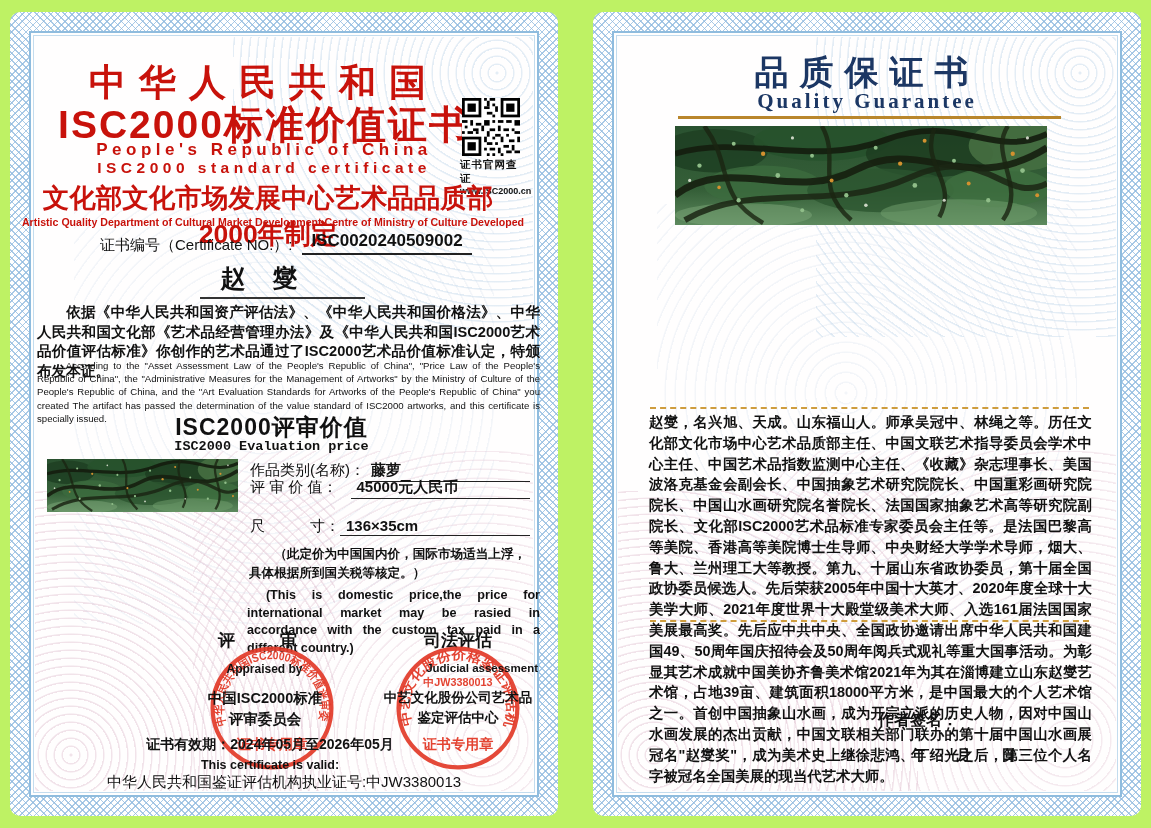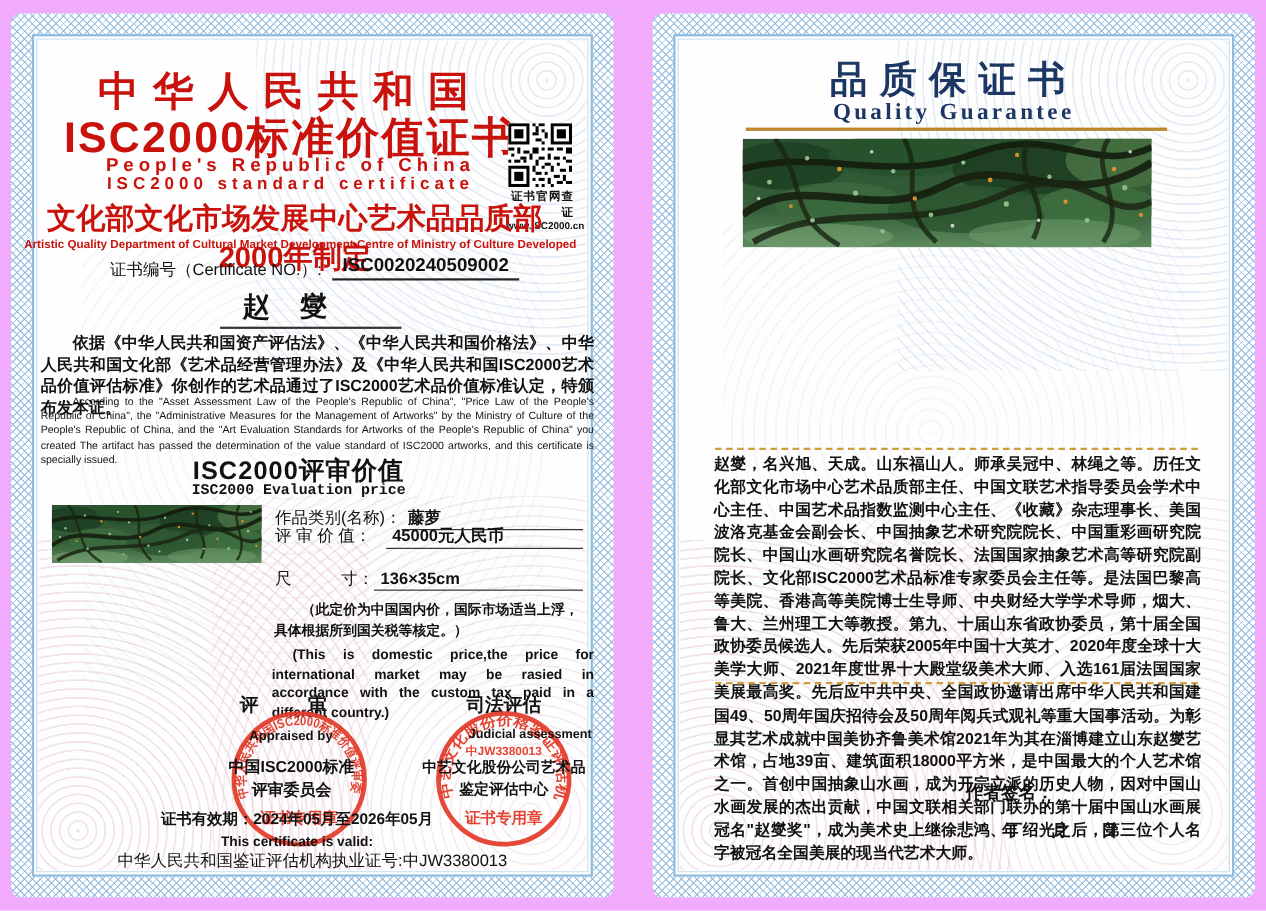--- a/index.html
+++ b/index.html
@@ -1,18 +1,18 @@
 <!DOCTYPE html>
 <html><head>
 <meta charset="utf-8">
 <style>
   * { margin:0; padding:0; box-sizing:border-box; }
   html,body { background:#ffffff; }
   body { font-family:"Liberation Sans","DejaVu Sans",sans-serif; }
-  .page { position:relative; width:1151px; height:828px; background:#f0abfc; overflow:hidden; }
+  .page { position:relative; width:1151px; height:828px; background:#bef264; overflow:hidden; }
 
   
   .cert { position:absolute; top:12px; width:548px; height:804px; }
   .cert.left  { left:10px; }
   .cert.right { left:593px; }
   .cert-frame {
     position:absolute; inset:0;
     background:
       repeating-linear-gradient(45deg, rgba(141,184,222,.75) 0 1.2px, rgba(255,255,255,0) 1.2px 5px),
       repeating-linear-gradient(-45deg, rgba(141,184,222,.75) 0 1.2px, rgba(255,255,255,0) 1.2px 5px),
@@ -38,21 +38,21 @@
   .abs { position:absolute; }
 
   
   .red { color:#c8120b; }
   .l-title1 { left:15px; right:55px; top:46px; text-align:center; font-size:37px; font-weight:bold; letter-spacing:13px; }
   .l-title2 { left:15px; right:55px; top:86px; text-align:center; font-size:39px; font-weight:bold; letter-spacing:2px; }
   .l-entitle1 { left:15px; right:55px; top:128px; text-align:center; font-size:17px; font-weight:bold; letter-spacing:4.5px; }
   .l-entitle2 { left:15px; right:55px; top:147px; text-align:center; font-size:15.5px; font-weight:bold; letter-spacing:4.5px; }
   .l-banner   { left:8px; right:40px; top:168px; text-align:center; font-size:26.5px; font-weight:bold; }
   .l-banner-en{ left:8px; right:30px; top:204px; text-align:center; font-size:10.6px; font-weight:bold; }
-  .qr-wrap { left:450px; top:100px; width:62px; text-align:right; }
+  .qr-wrap { left:450px; top:86px; width:62px; text-align:left; }
   .qr-wrap svg { width:58px; height:58px; display:block; margin:0 auto; background:#fff; }
   .qr-cap1 { font-size:10.5px; font-weight:bold; color:#111; margin-top:2px; letter-spacing:1px;}
   .qr-cap2 { font-size:9px; font-weight:bold; color:#111; }
   .l-certno { left:90px; top:224px; font-size:15px; color:#111; }
   .l-certno-val { left:292px; top:219px; width:170px; text-align:center; font-size:17px; font-weight:bold; color:#111; border-bottom:2px solid #222; padding-bottom:2px;}
   .l-name { left:15px; right:55px; top:250px; text-align:center; font-size:25px; font-weight:bold; color:#111; letter-spacing:10px; }
   .l-name-line { left:190px; top:285px; width:165px; border-bottom:2px solid #333; }
   .l-body { left:27px; right:18px; top:291px; font-size:14.6px; line-height:19.6px; font-weight:600; color:#111; text-indent:2em; text-align:justify; }
   .l-body-en { left:27px; right:18px; top:347px; font-size:9.6px; line-height:13.2px; font-weight:500; color:#111; text-align:justify; text-indent:3em;}
   .l-sec { left:15px; right:40px; top:400px; text-align:center; font-size:23px; font-weight:bold; color:#111; letter-spacing:1px;}

